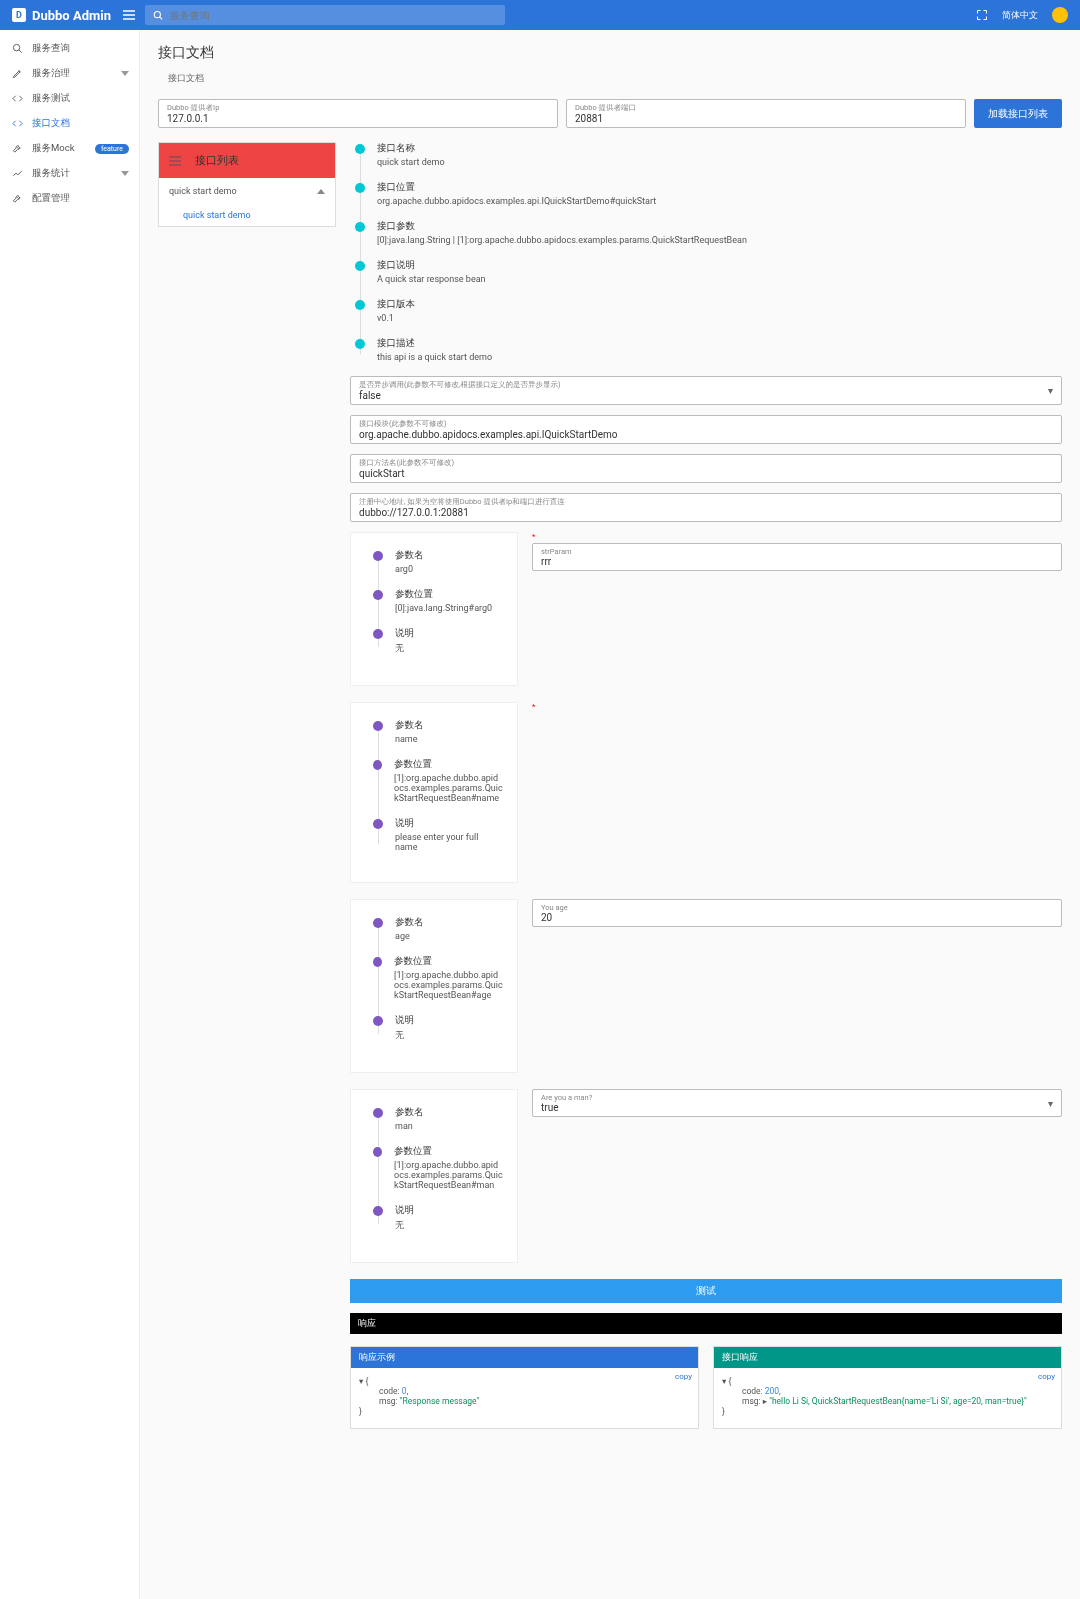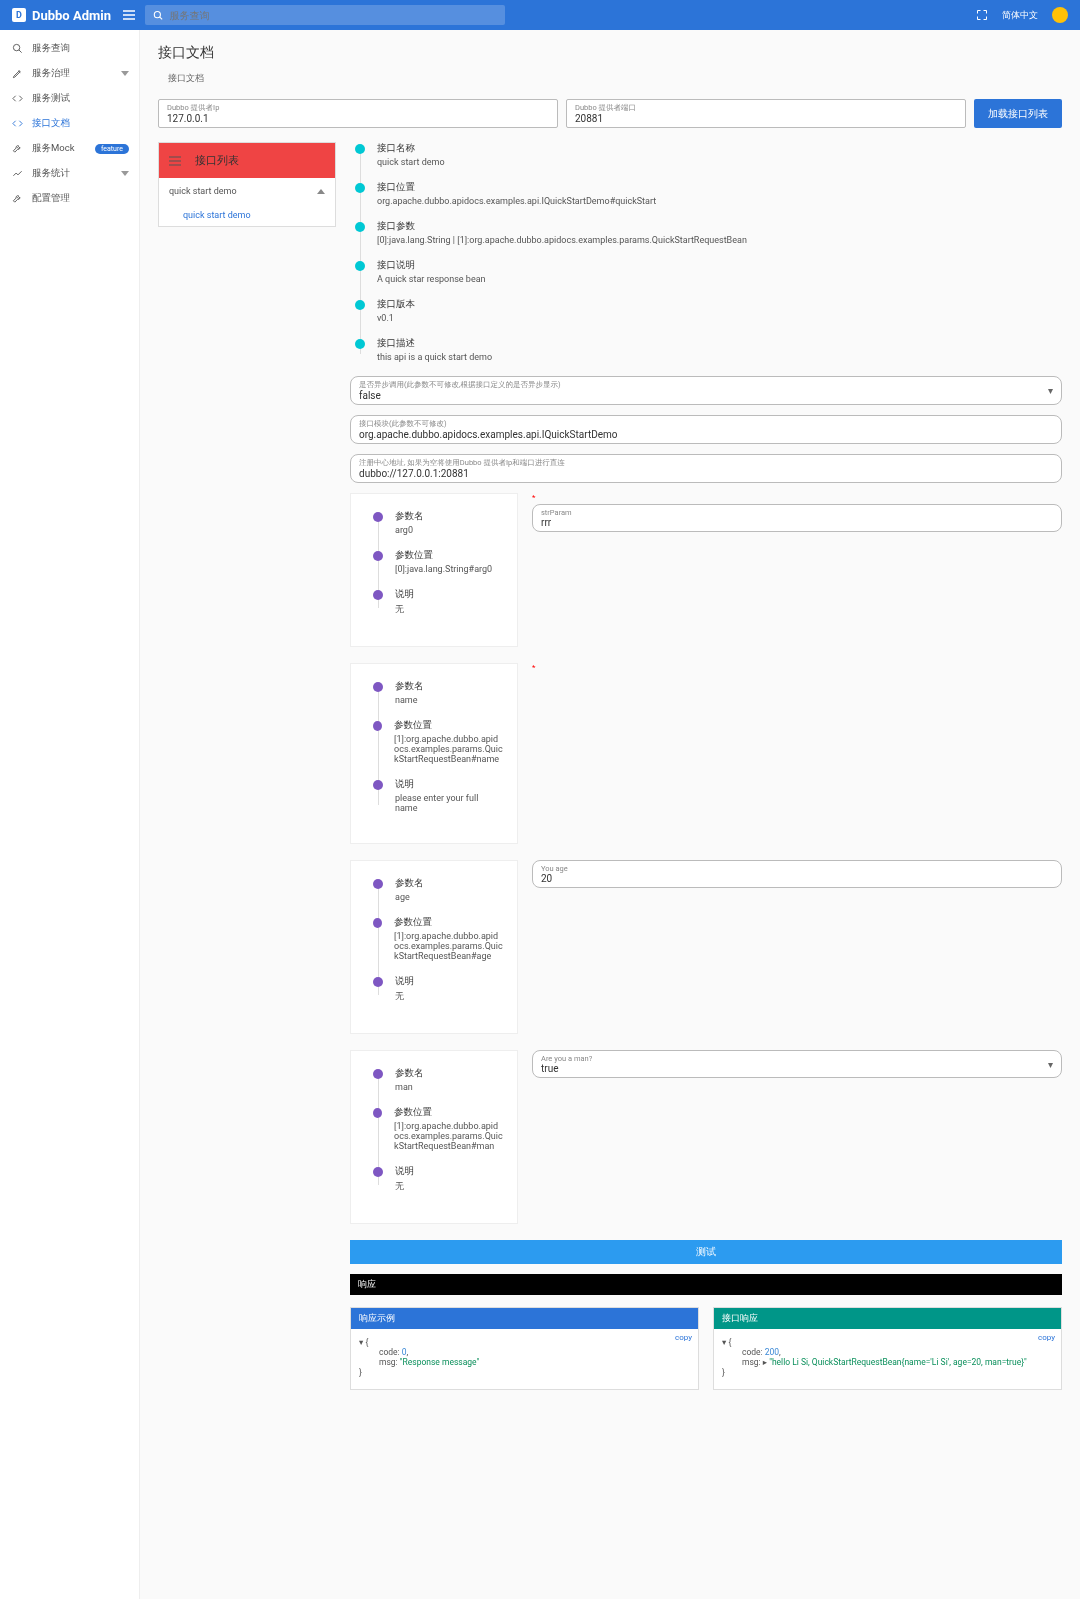--- a/index.html
+++ b/index.html
@@ -34,21 +34,21 @@
 .lp-item{padding:8px 10px;font-size:9px;display:flex;justify-content:space-between;align-items:center;color:#555}
 .lp-sub{padding:6px 24px;font-size:9px;color:#2C74D8}
 .right-panel{flex:1}
 .timeline{position:relative}
 .tl-line{position:absolute;left:10px;top:8px;bottom:8px;width:1px;background:#ddd}
 .tl-item{display:flex;gap:12px;margin-bottom:14px;position:relative}
 .tl-dot{width:10px;height:10px;border-radius:50%;background:#00C8D4;z-index:1;margin-top:2px;margin-left:5px}
 .tl-dot.purple{background:#7E57C2}
 .tl-body .h{font-size:9.5px;font-weight:400;margin-bottom:2px}
 .tl-body .t{font-size:9px;color:#555}
-.form-box{border:1px solid #bbb;border-radius:8px;padding:3px 8px;margin-bottom:10px;background:#fff;position:relative}
+.form-box{border:1px solid #bbb;border-radius:2px;padding:3px 8px;margin-bottom:10px;background:#fff;position:relative}
 .form-box .lbl{color:#888;font-size:7.5px}
 .form-box .val{font-size:10px}
 .form-box .caret{position:absolute;right:8px;top:8px;color:#666}
 .param-grid{display:flex;gap:14px;margin-bottom:16px}
 .param-card{width:168px;background:#fff;border:1px solid #eee;padding:16px 14px}
 .param-card .timeline{margin-left:0}
 .param-card .tl-dot{margin-left:8px}
 .param-input{flex:1}
 .req{color:red;font-size:8px;margin-bottom:2px}
 .btn-test{background:#2C9BF0;color:#fff;text-align:center;padding:5px;font-size:10px;cursor:pointer}
@@ -253,20 +253,24 @@
             <div class="form-box">
               <div class="lbl">是否异步调用(此参数不可修改,根据接口定义的是否异步显示)</div>
               <div class="val">false</div>
               <span class="caret">▾</span>
             </div>
             <div class="form-box">
               <div class="lbl">接口模块(此参数不可修改)</div>
               <div class="val">org.apache.dubbo.apidocs.examples.api.IQuickStartDemo</div>
             </div>
             <div class="form-box">
+              <div class="lbl">接口方法名(此参数不可修改)</div>
+              <div class="val">quickStart</div>
+            </div>
+            <div class="form-box">
               <div class="lbl">注册中心地址, 如果为空将使用Dubbo 提供者Ip和端口进行直连</div>
               <div class="val">dubbo://127.0.0.1:20881</div>
             </div>
           </div>
 
         <div id="params-list">
             <div class="param-grid">
     <div class="param-card">
       <div class="timeline" style="position:relative">
         <div class="tl-line" style="left:13px"></div>

